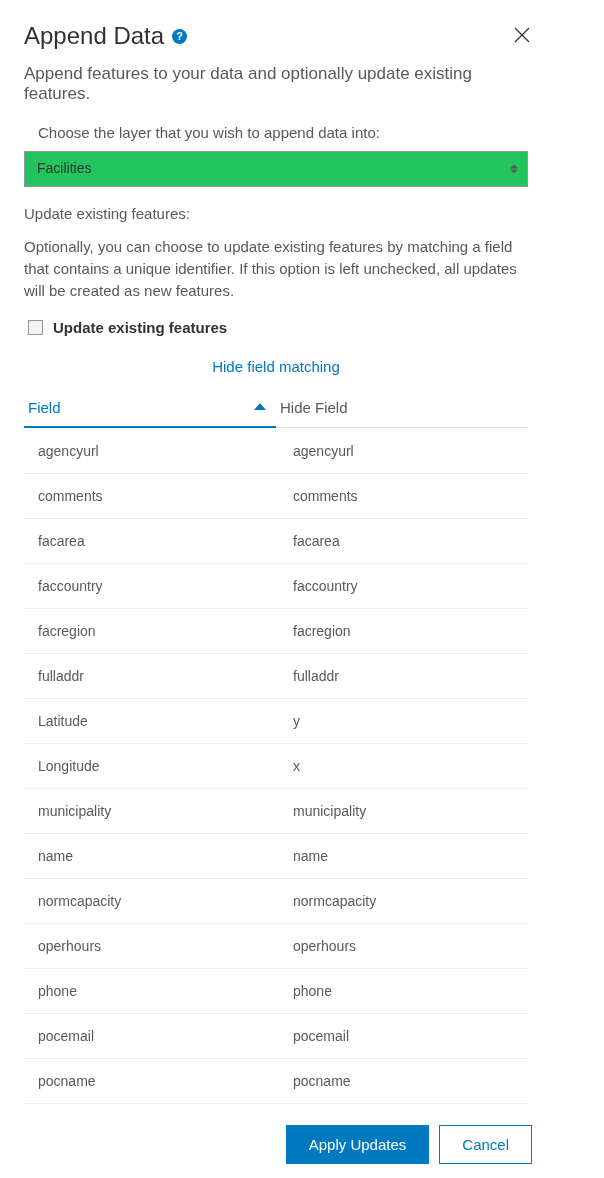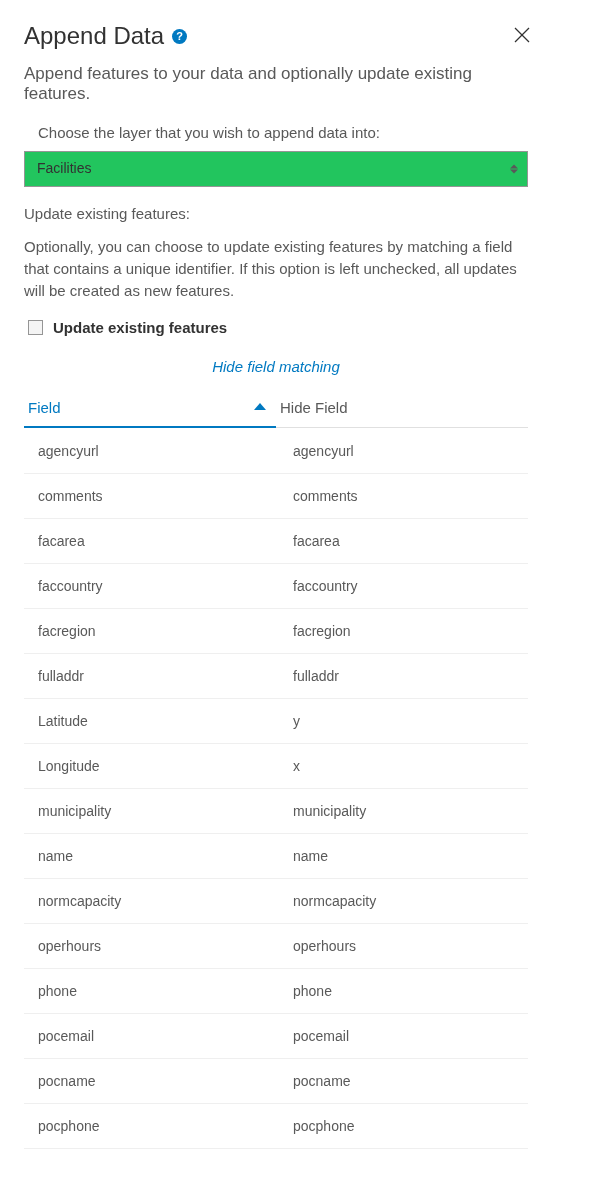--- a/index.html
+++ b/index.html
@@ -148,21 +148,20 @@
       cursor: pointer;
     }
     .checkbox-label {
       color: #323232;
       font-size: 15px;
       font-weight: bold;
     }
     .link-row {
       text-align: center;
       margin-bottom: 14px;
-      font-style: italic;
     }
     .toggle-link {
       color: #0079c1;
       font-size: 15px;
       cursor: pointer;
     }
     .table-head {
       display: flex;
       border-bottom: 1px solid transparent;
     }
@@ -341,14 +340,18 @@
           <div class="cell">pocname</div>
         </div>
         <div class="row">
           <div class="cell">pocphone</div>
           <div class="cell">pocphone</div>
         </div>
       </div>
 
   </div>
 
+  <div class="footer">
+    <button class="btn btn-primary">Apply Updates</button>
+    <button class="btn btn-secondary">Cancel</button>
+  </div>
 
 </div>
 
 </body></html>

